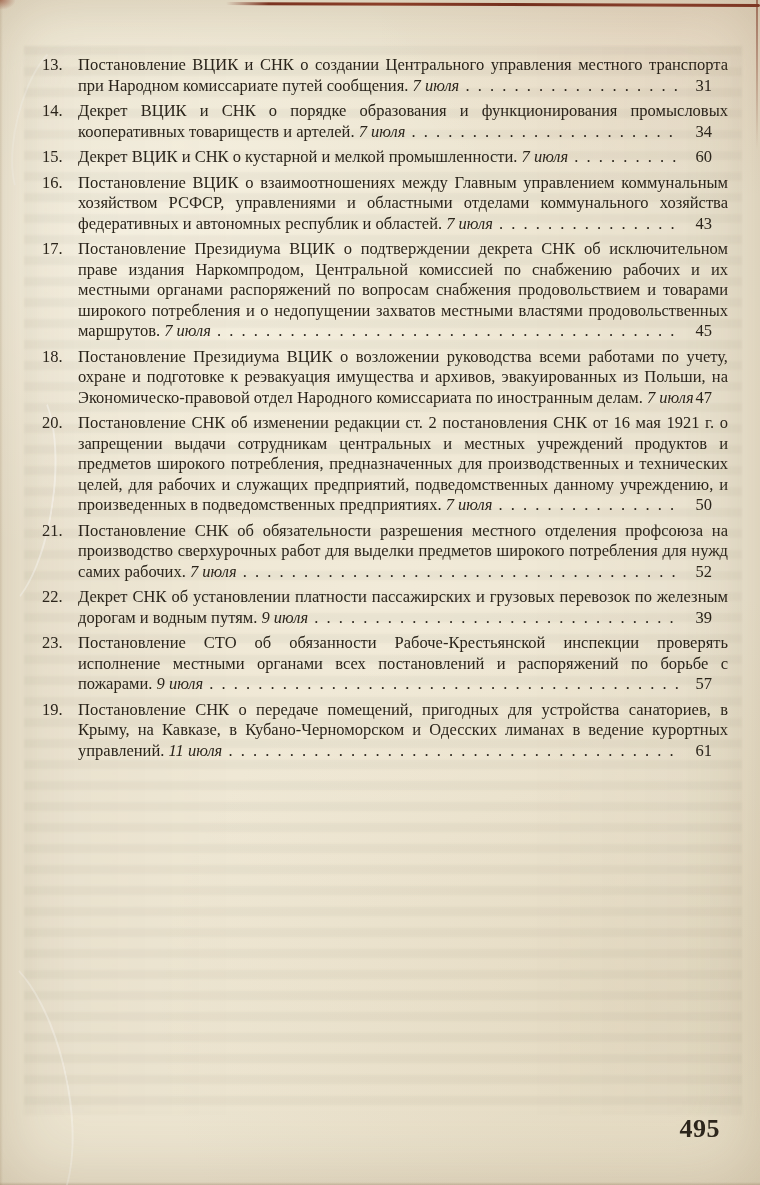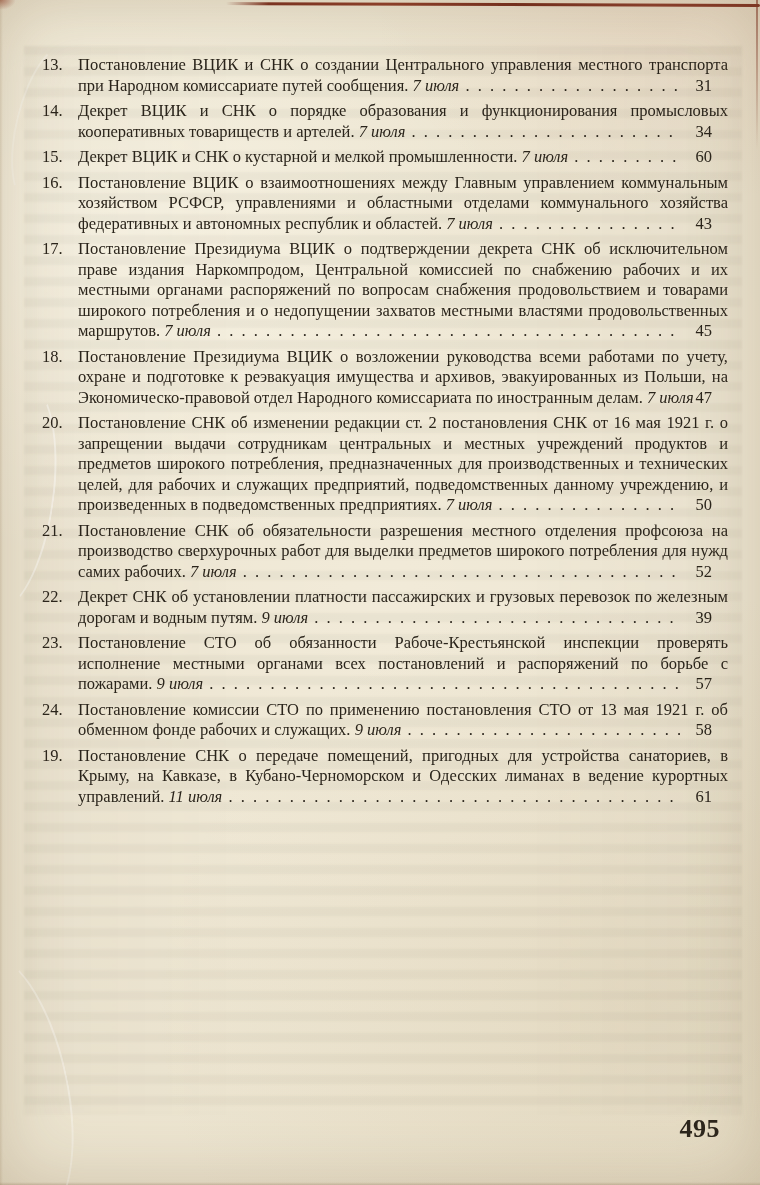--- a/index.html
+++ b/index.html
@@ -126,23 +126,20 @@
   </div>
 
   <div class="entry">
     <span class="num">22.</span><span class="text">Декрет СНК об установлении платности пассажирских и грузовых перевозок по железным дорогам и водным путям. </span><span class="date">9 июля</span><span class="leader"> . . . . . . . . . . . . . . . . . . . . . . . . . . . . . . </span><span class="pageno">39</span>
   </div>
 
   <div class="entry">
     <span class="num">23.</span><span class="text">Постановление СТО об обязанности Рабоче-Крестьянской инспекции проверять исполнение местными органами всех постановлений и распоряжений по борьбе с пожарами. </span><span class="date">9 июля</span><span class="leader"> . . . . . . . . . . . . . . . . . . . . . . . . . . . . . . . . . . . . . . . </span><span class="pageno">57</span>
   </div>
 
-  <div class="entry">
-    <span class="num">24.</span><span class="text">Постановление комиссии СТО по применению постановления СТО от 13 мая 1921 г. об обменном фонде рабочих и служащих. </span><span class="date">9 июля</span><span class="leader"> . . . . . . . . . . . . . . . . . . . . . . . </span><span class="pageno">58</span>
-  </div>
 
   <div class="entry">
     <span class="num">19.</span><span class="text">Постановление СНК о передаче помещений, пригодных для устройства санаториев, в Крыму, на Кавказе, в Кубано-Черноморском и Одесских лиманах в ведение курортных управлений. </span><span class="date">11 июля</span><span class="leader"> . . . . . . . . . . . . . . . . . . . . . . . . . . . . . . . . . . . . . </span><span class="pageno">61</span>
   </div>
 
 </div>
 
   <div class="folio">495</div>
 
   <div class="vignette"></div>

